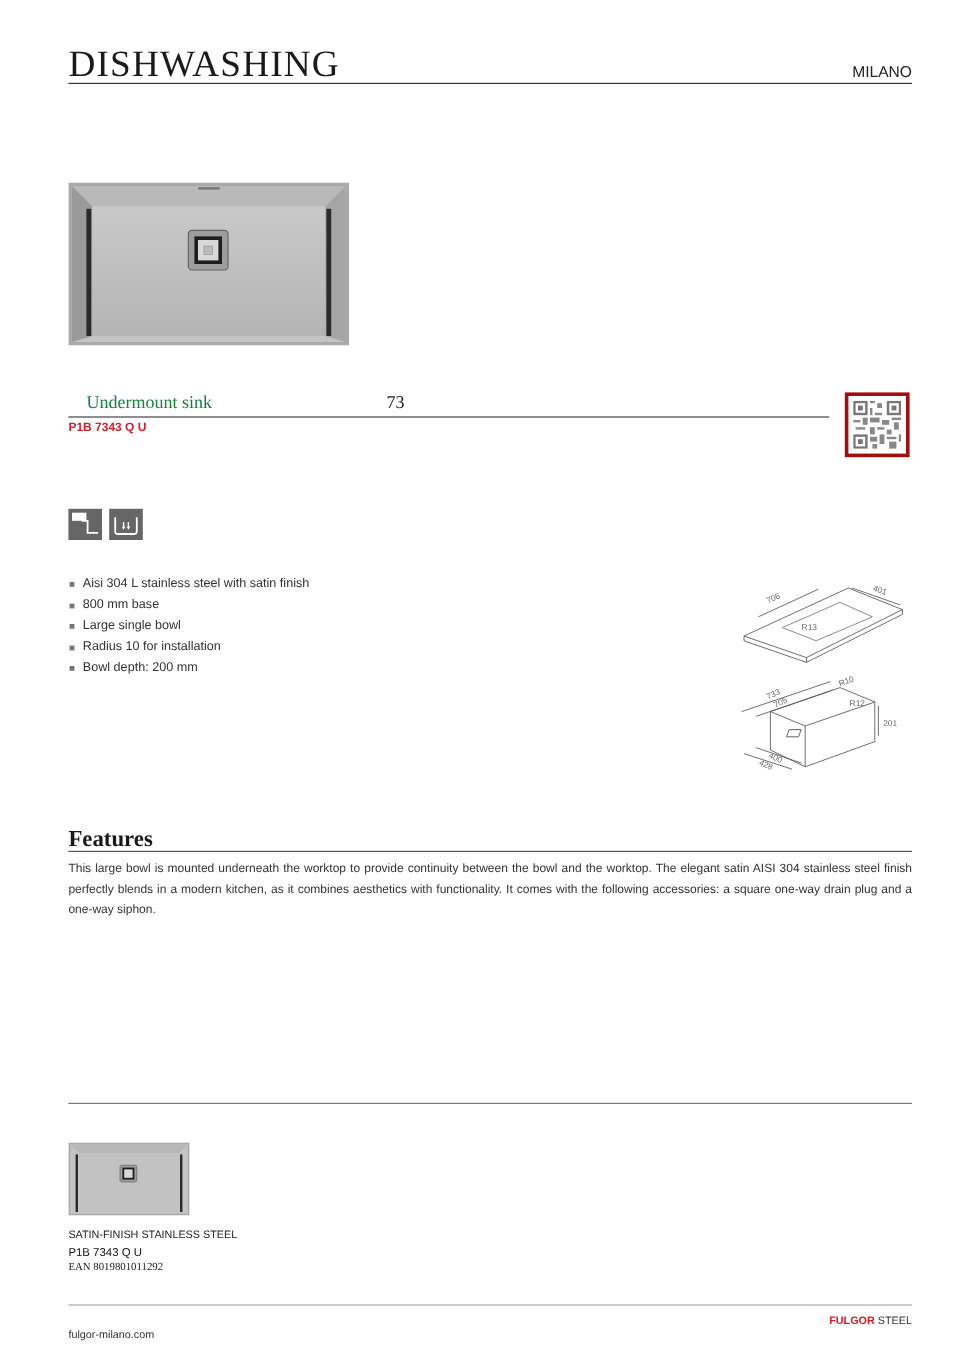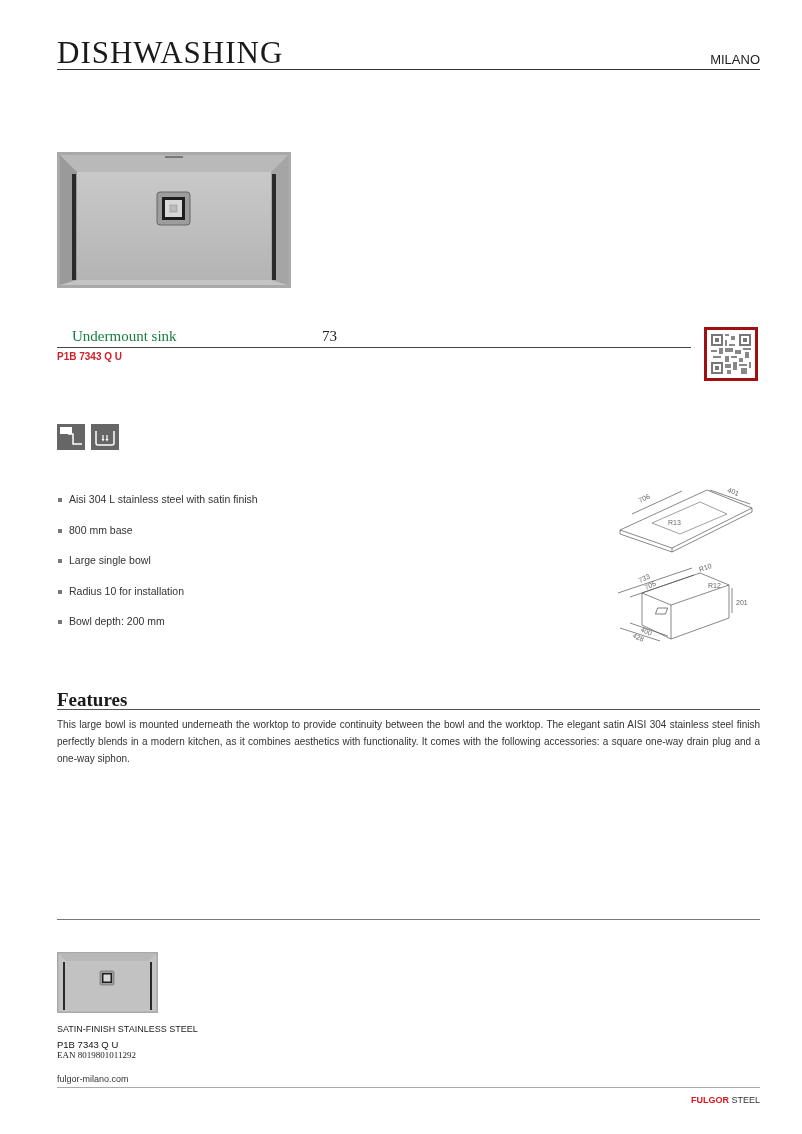--- a/index.html
+++ b/index.html
@@ -24,41 +24,41 @@
   .qr { left: 704px; top: 327px; width: 48px; height: 48px; border: 3px solid #a01010;
         background: #fff; }
   .qr svg { width: 40px; height: 40px; margin: 4px; }
 
   .icons { left: 57px; top: 424px; display: flex; gap: 6px; }
   .icon-box { width: 28px; height: 26px; background: #666; display: flex;
         align-items: center; justify-content: center; }
 
   .bullets { left: 57px; top: 478px; margin: 0; padding: 0; list-style: none; }
   .bullets li { font-size: 10.5px; color: #333; height: 17.5px; line-height: 17.5px;
-        position: relative; padding-left: 12px; margin-top: 13px; }
+        position: relative; padding-left: 12px; }
   .bullets li::before { content: ""; position: absolute; left: 1px; top: 7px;
         width: 4px; height: 4px; background: #777; }
 
   .drawing1 { left: 612px; top: 478px; width: 150px; height: 82px; }
   .drawing2 { left: 612px; top: 563px; width: 150px; height: 82px; }
 
   .feat-title { left: 57px; top: 689px; font-family: "Liberation Serif", serif;
         font-size: 19px; font-weight: bold; color: #1a1a1a; }
   .feat-rule { left: 57px; top: 709px; width: 703px; height: 1px; background: #555; }
   .feat-body { left: 57px; top: 716px; width: 703px; font-size: 10px; line-height: 17px;
         color: #333; text-align: justify; }
 
   .bottom-rule { left: 57px; top: 919px; width: 703px; height: 1px; background: #777; }
   .thumb { left: 57px; top: 952px; width: 101px; height: 61px; }
   .finish-label { left: 57px; top: 1024px; font-size: 9px; color: #222; }
   .finish-code { left: 57px; top: 1039px; font-size: 9.5px; color: #111; }
   .finish-ean { left: 57px; top: 1050px; font-size: 9px; color: #222; font-family: Liberation Serif, serif; }
 
   .footer-rule { left: 57px; top: 1087px; width: 703px; height: 1px; background: #aaa; }
-  .footer-site { left: 57px; top: 1074px; font-size: 9px; color: #333; }
+  .footer-site { left: 57px; top: 1107px; font-size: 9px; color: #333; }
   .footer-brand { right: 42px; top: 1095px; font-size: 9px; color: #333; }
   .footer-brand .red { color: #e2161c; font-weight: bold; }
 </style>
 </head>
 <body>
 
 <div class="abs header-title">DISHWASHING</div>
 <div class="abs header-section">MILANO</div>
 <div class="abs header-rule"></div>
 

